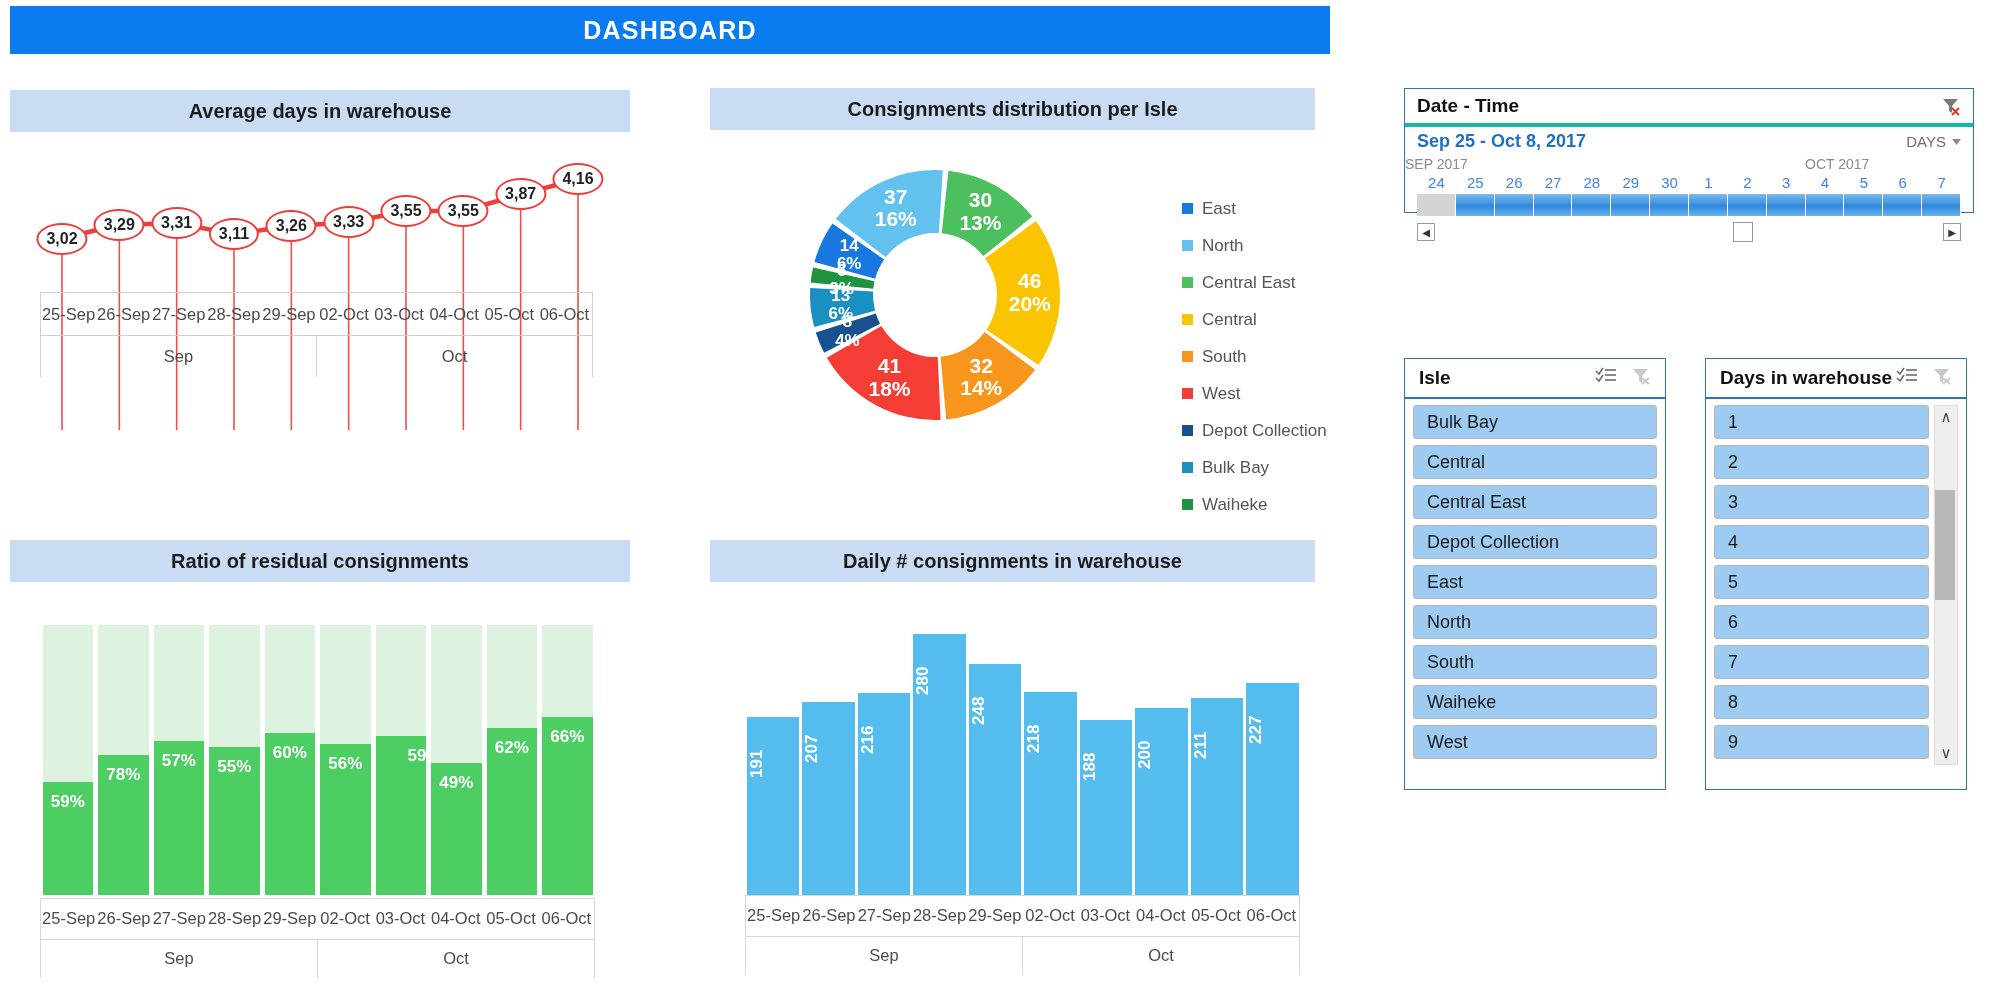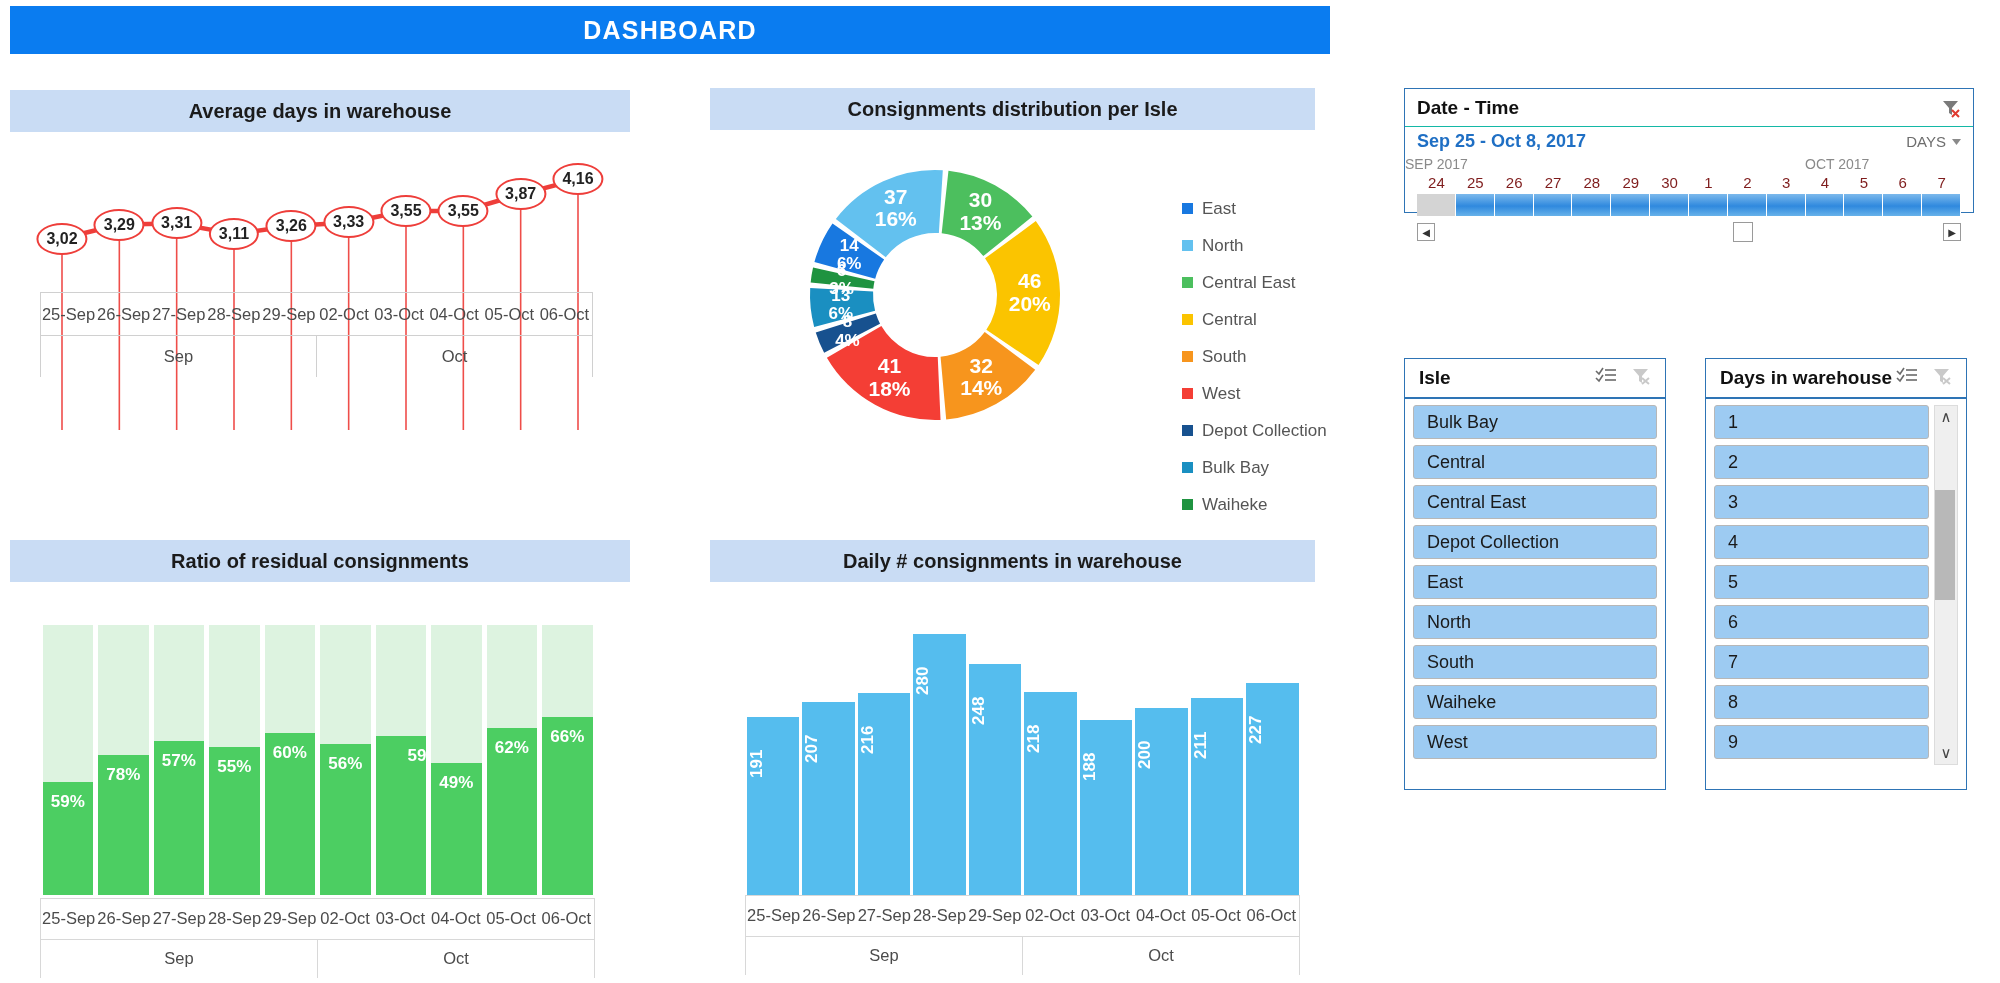--- a/index.html
+++ b/index.html
@@ -116,28 +116,28 @@
   .slicer-head {
     display: flex; align-items: center;
     padding: 0 14px; height: 40px;
     border-bottom: 2px solid #2e74b5;
   }
   .slicer-title { font-size: 19px; font-weight: bold; color: #111; flex: 1; }
   .slicer-icons { display: flex; align-items: center; gap: 14px; }
 
   
   #timeline { left: 1404px; top: 88px; width: 570px; height: 125px; }
-  #timeline .slicer-head { border-bottom: 1px solid #14b8a6; height: 38px; padding: 0 12px; gap: 22px; }
+  #timeline .slicer-head { border-bottom: 4px solid #14b8a6; height: 38px; padding: 0 12px; gap: 22px; }
   .tl-range-row { display: flex; align-items: center; padding: 4px 12px 0 12px; }
   .tl-range { color: #1f6fc4; font-size: 18px; font-weight: bold; flex: 1; }
   .tl-level { color: #6d6d6d; font-size: 15px; display: flex; align-items: center; gap: 6px; }
   .tl-months { display: flex; padding: 4px 12px 0 12px; font-size: 14px; color: #8a8a8a; position: relative; height: 20px;}
   .tl-month { position: absolute; }
   .tl-days { display: flex; padding: 2px 12px 0 12px; }
-  .tl-day { flex: 1; text-align: center; font-size: 15px; color: #7f1d1d; }
+  .tl-day { flex: 1; text-align: center; font-size: 15px; color: #3b82f6; }
   .tl-bar { display: flex; margin: 3px 12px 0 12px; height: 22px; }
   .tl-cell { flex: 1; border-right: 1px solid #fff; }
   .tl-cell.off { background: #d4d4d4; }
   .tl-cell.on { background: linear-gradient(180deg,#7cb9ec 0%,#2f89de 55%,#67b2ea 100%); }
   .tl-footer { display: flex; align-items: center; margin: 4px 12px 0 12px; height: 24px; position: relative; }
   .tl-btn {
     width: 18px; height: 18px; border: 1px solid #9a9a9a; background: #fff;
     display: flex; align-items: center; justify-content: center;
     font-size: 10px; color: #333;
   }

